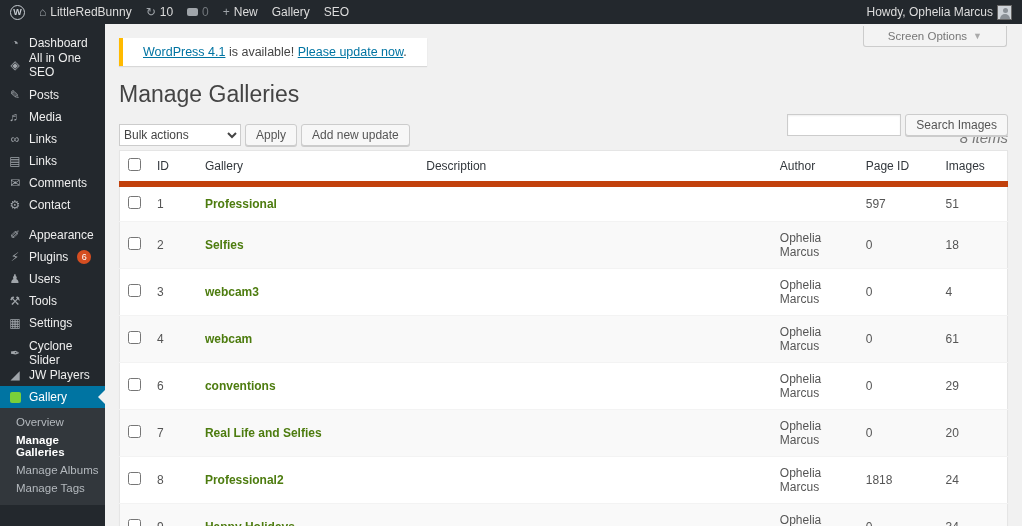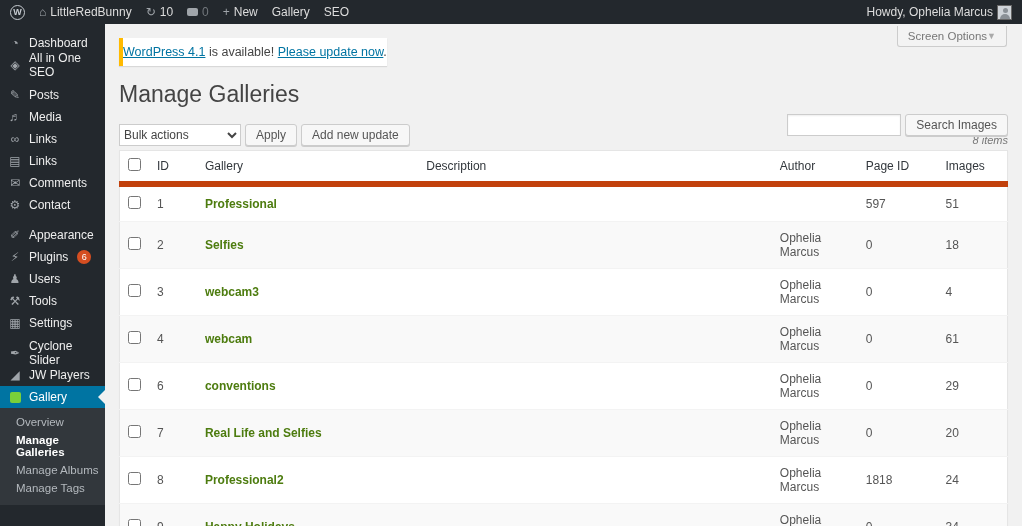--- a/index.html
+++ b/index.html
@@ -54,41 +54,41 @@
   }
   .submenu { background:#32373c; padding:5px 0 8px; }
   .submenu-item { padding:3px 4px 3px 16px; color:#b4b9be; font-size:11.5px; cursor:pointer; }
   .submenu-item.current { color:#fff; font-weight:bold; }
 
   
   .content { position:absolute; top:24px; left:105px; right:0; bottom:0; background:#f1f1f1; padding:0 14px; }
   .screen-options {
     position:absolute; top:2px; right:15px; background:#f3f3f3;
     border:1px solid #ccc; border-top:none; border-radius:0 0 3px 3px;
-    color:#777; font-size:11.5px; padding:4px 10px; cursor:pointer; display:flex; gap:0; align-items:center;
+    color:#777; font-size:11.5px; padding:4px 24px; cursor:pointer; display:flex; gap:6px; align-items:center;
   }
   .screen-options .chev { font-size:9px; color:#aaa; }
 
   .notice {
     margin-top:14px; width:fit-content; background:#fff;
     border-left:4px solid #ffba00; box-shadow:0 1px 1px rgba(0,0,0,.1);
-    padding:7px 0; font-size:12.5px; color:#444;
+    padding:7px 20px; font-size:12.5px; color:#444;
   }
   .notice a { color:#0074a2; text-decoration:underline; }
 
   h1.page-title { font-size:23px; font-weight:400; color:#444; margin-top:14px; line-height:28px; }
 
   .search-box { position:absolute; top:90px; right:14px; display:flex; gap:4px; align-items:center; }
   .search-input { width:114px; height:22px; border:1px solid #ccc; background:#fff; padding:2px 5px; font-size:12px; box-shadow:inset 0 1px 2px rgba(0,0,0,.07); }
   .btn {
     background:#f7f7f7; border:1px solid #ccc; border-radius:3px;
     color:#555; font-size:12px; padding:3px 10px; height:22px; cursor:pointer;
     box-shadow:0 1px 0 #ccc; font-family:inherit;
   }
-  .items-count { font-style:italic; color:#777; font-size:11px; text-align:right; }
+  .items-count { font-style:italic; color:#777; font-size:15px; text-align:right; }
 
   .tablenav { display:flex; align-items:flex-end; margin-top:16px; }
   .bulk-select { height:22px; border:1px solid #ccc; background:#fff; color:#444; font-size:12px; width:122px; font-family:inherit; }
   .tablenav .btn { margin-left:4px; }
   .tablenav .items-count { margin-left:auto; }
 
   table.galleries { width:100%; margin-top:4px; border-collapse:collapse; background:#fff; border:1px solid #e5e5e5; box-shadow:0 1px 1px rgba(0,0,0,.04); }
   .galleries th, .galleries td { text-align:left; font-weight:400; font-size:12px; padding:5px 8px; }
   .galleries thead th { color:#32373c; border-bottom:6px solid #c2410c; padding-top:7px; padding-bottom:7px; }
   .galleries tbody td, .galleries tbody th { color:#555; padding-top:9px; padding-bottom:9px; border-top:1px solid #f3f3f3; }

